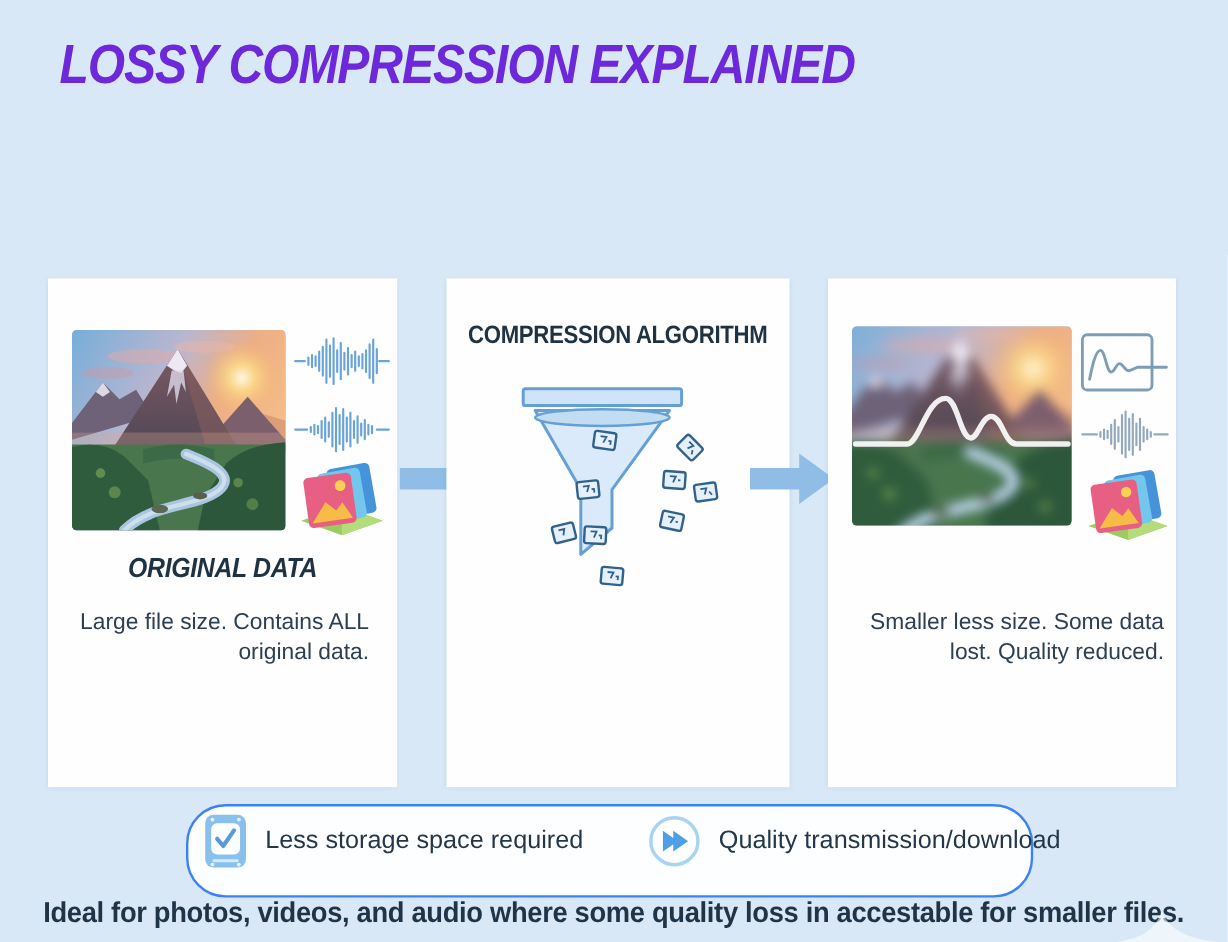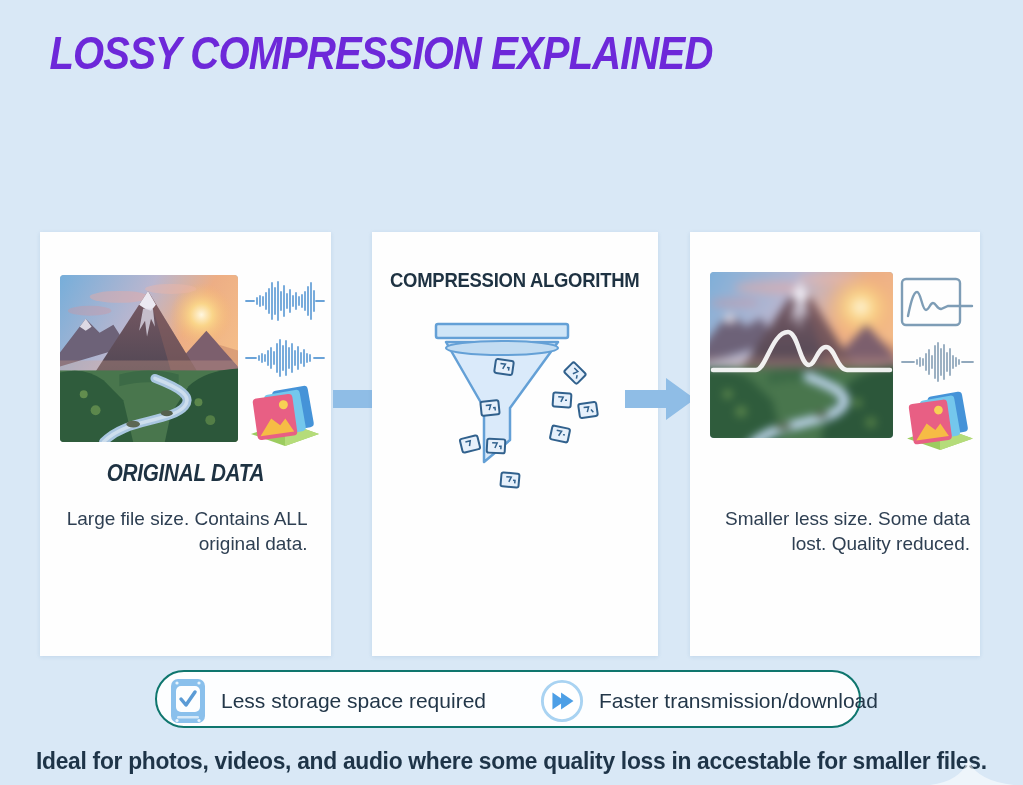--- a/index.html
+++ b/index.html
@@ -55,22 +55,22 @@
   .side-icon { position:absolute; }
   svg { display:block; }
 
   
   .flow-arrow { position:absolute; top:373px; width:72px; height:52px; }
   #arrow-1 { left:333px; }
   #arrow-2 { left:625px; }
 
   
   #pill {
-    position:absolute; left:155px; top:670px; width:706px; height:58px;
-    background:#fdfeff; border:2px solid #0f766e; border-radius:33px;
+    position:absolute; left:155px; top:670px; width:706px; height:78px;
+    background:#fdfeff; border:2px solid #3b82f6; border-radius:33px;
     box-sizing:border-box;
   }
   .benefit { position:absolute; top:0; height:58px; display:flex; align-items:center; gap:15px; }
   #benefit-storage { left:13px; }
   #benefit-speed   { left:383px; }
   .benefit-label { font-size:21px; color:#233749; white-space:nowrap; }
 
   
   #footer {
     position:absolute; top:747px; left:0; width:100%; text-align:center; margin:0;
@@ -297,21 +297,21 @@
       <span class="benefit-label">Less storage space required</span>
     </div>
     <div class="benefit" id="benefit-speed">
       <span>
         <svg width="44" height="44" viewBox="0 0 46 46">
           <circle cx="23" cy="23" r="20.5" fill="#ffffff" stroke="#a9d3f2" stroke-width="3"></circle>
           <path d="M13,14 L26,23 L13,32 Z" fill="#4d9fe6"></path>
           <path d="M22,14 L35,23 L22,32 Z" fill="#4d9fe6"></path>
         </svg>
       </span>
-      <span class="benefit-label">Faster transmission/download</span>
+      <span class="benefit-label">Quality transmission/download</span>
     </div>
   </div>
 
   <p id="footer"><span class="cond">Ideal for photos, videos, and audio where some quality loss in accestable for smaller files.</span></p>
 
   <div id="corner-swoosh">
     <svg width="105" height="32" viewBox="0 0 105 32">
       <path d="M0,32 L12,32 Q44,28 50,6 Q58,28 96,32 L105,32 Z" fill="#ffffff" opacity=".55"></path>
     </svg>
   </div>

